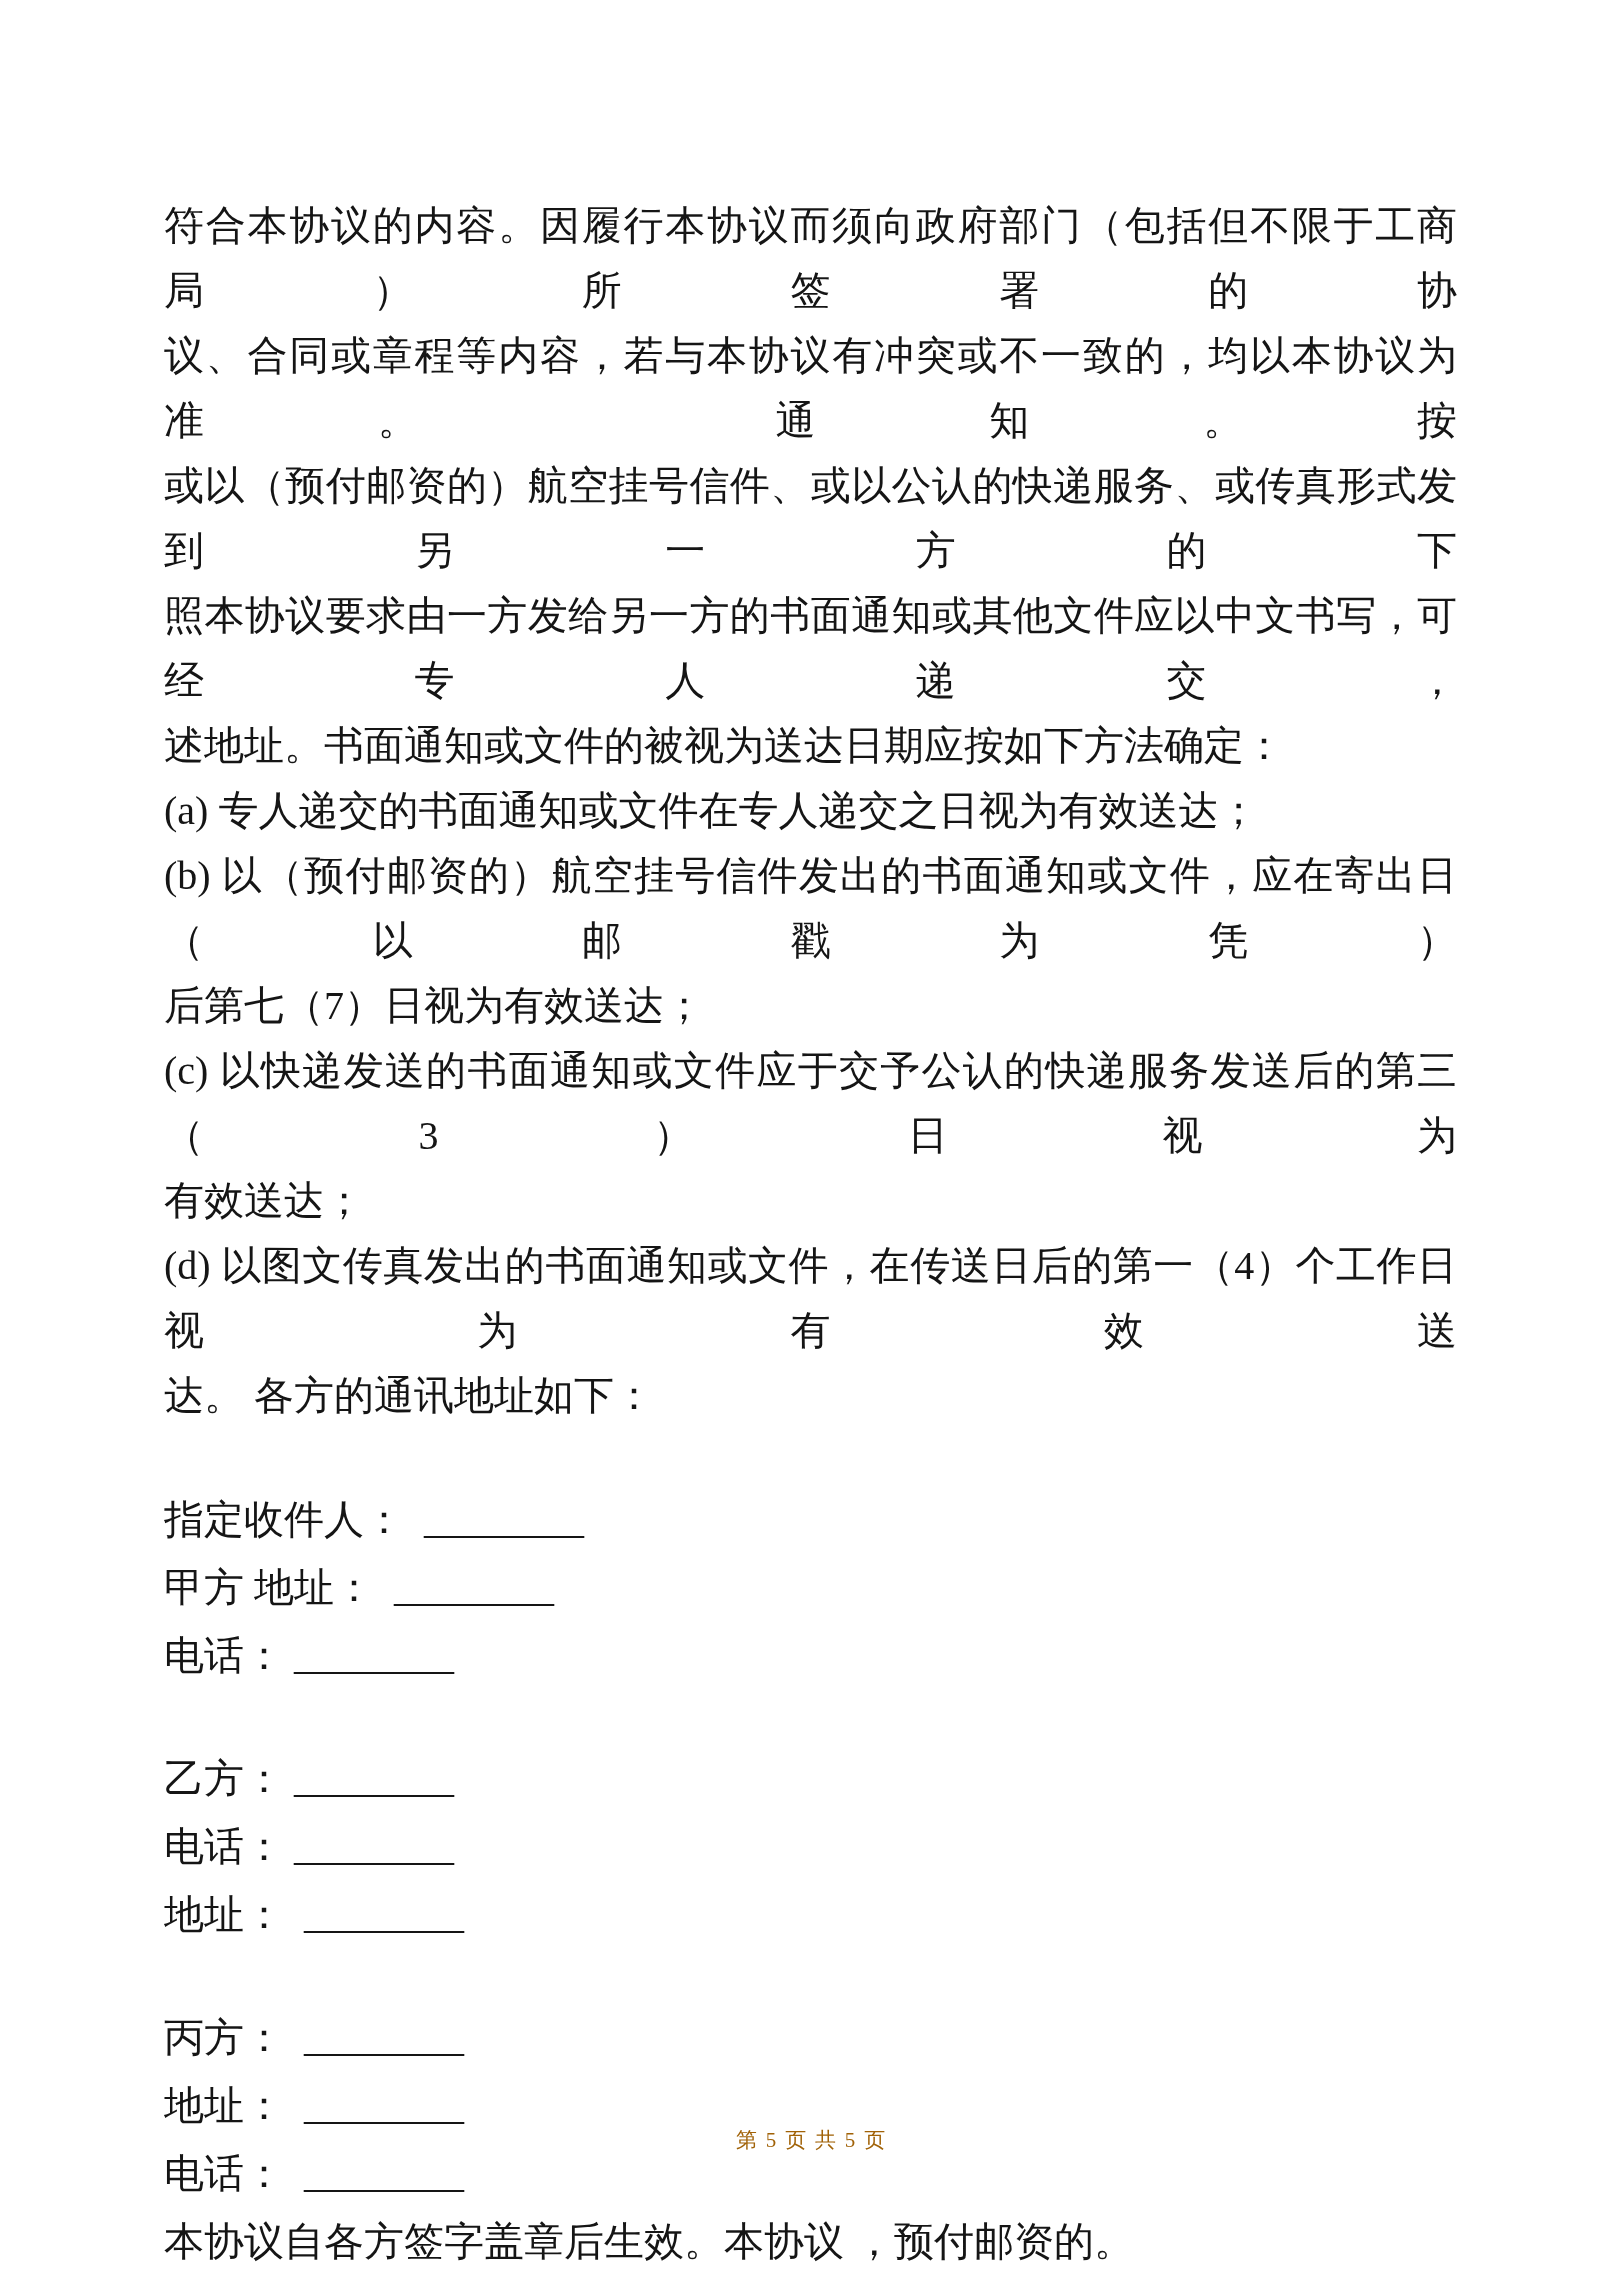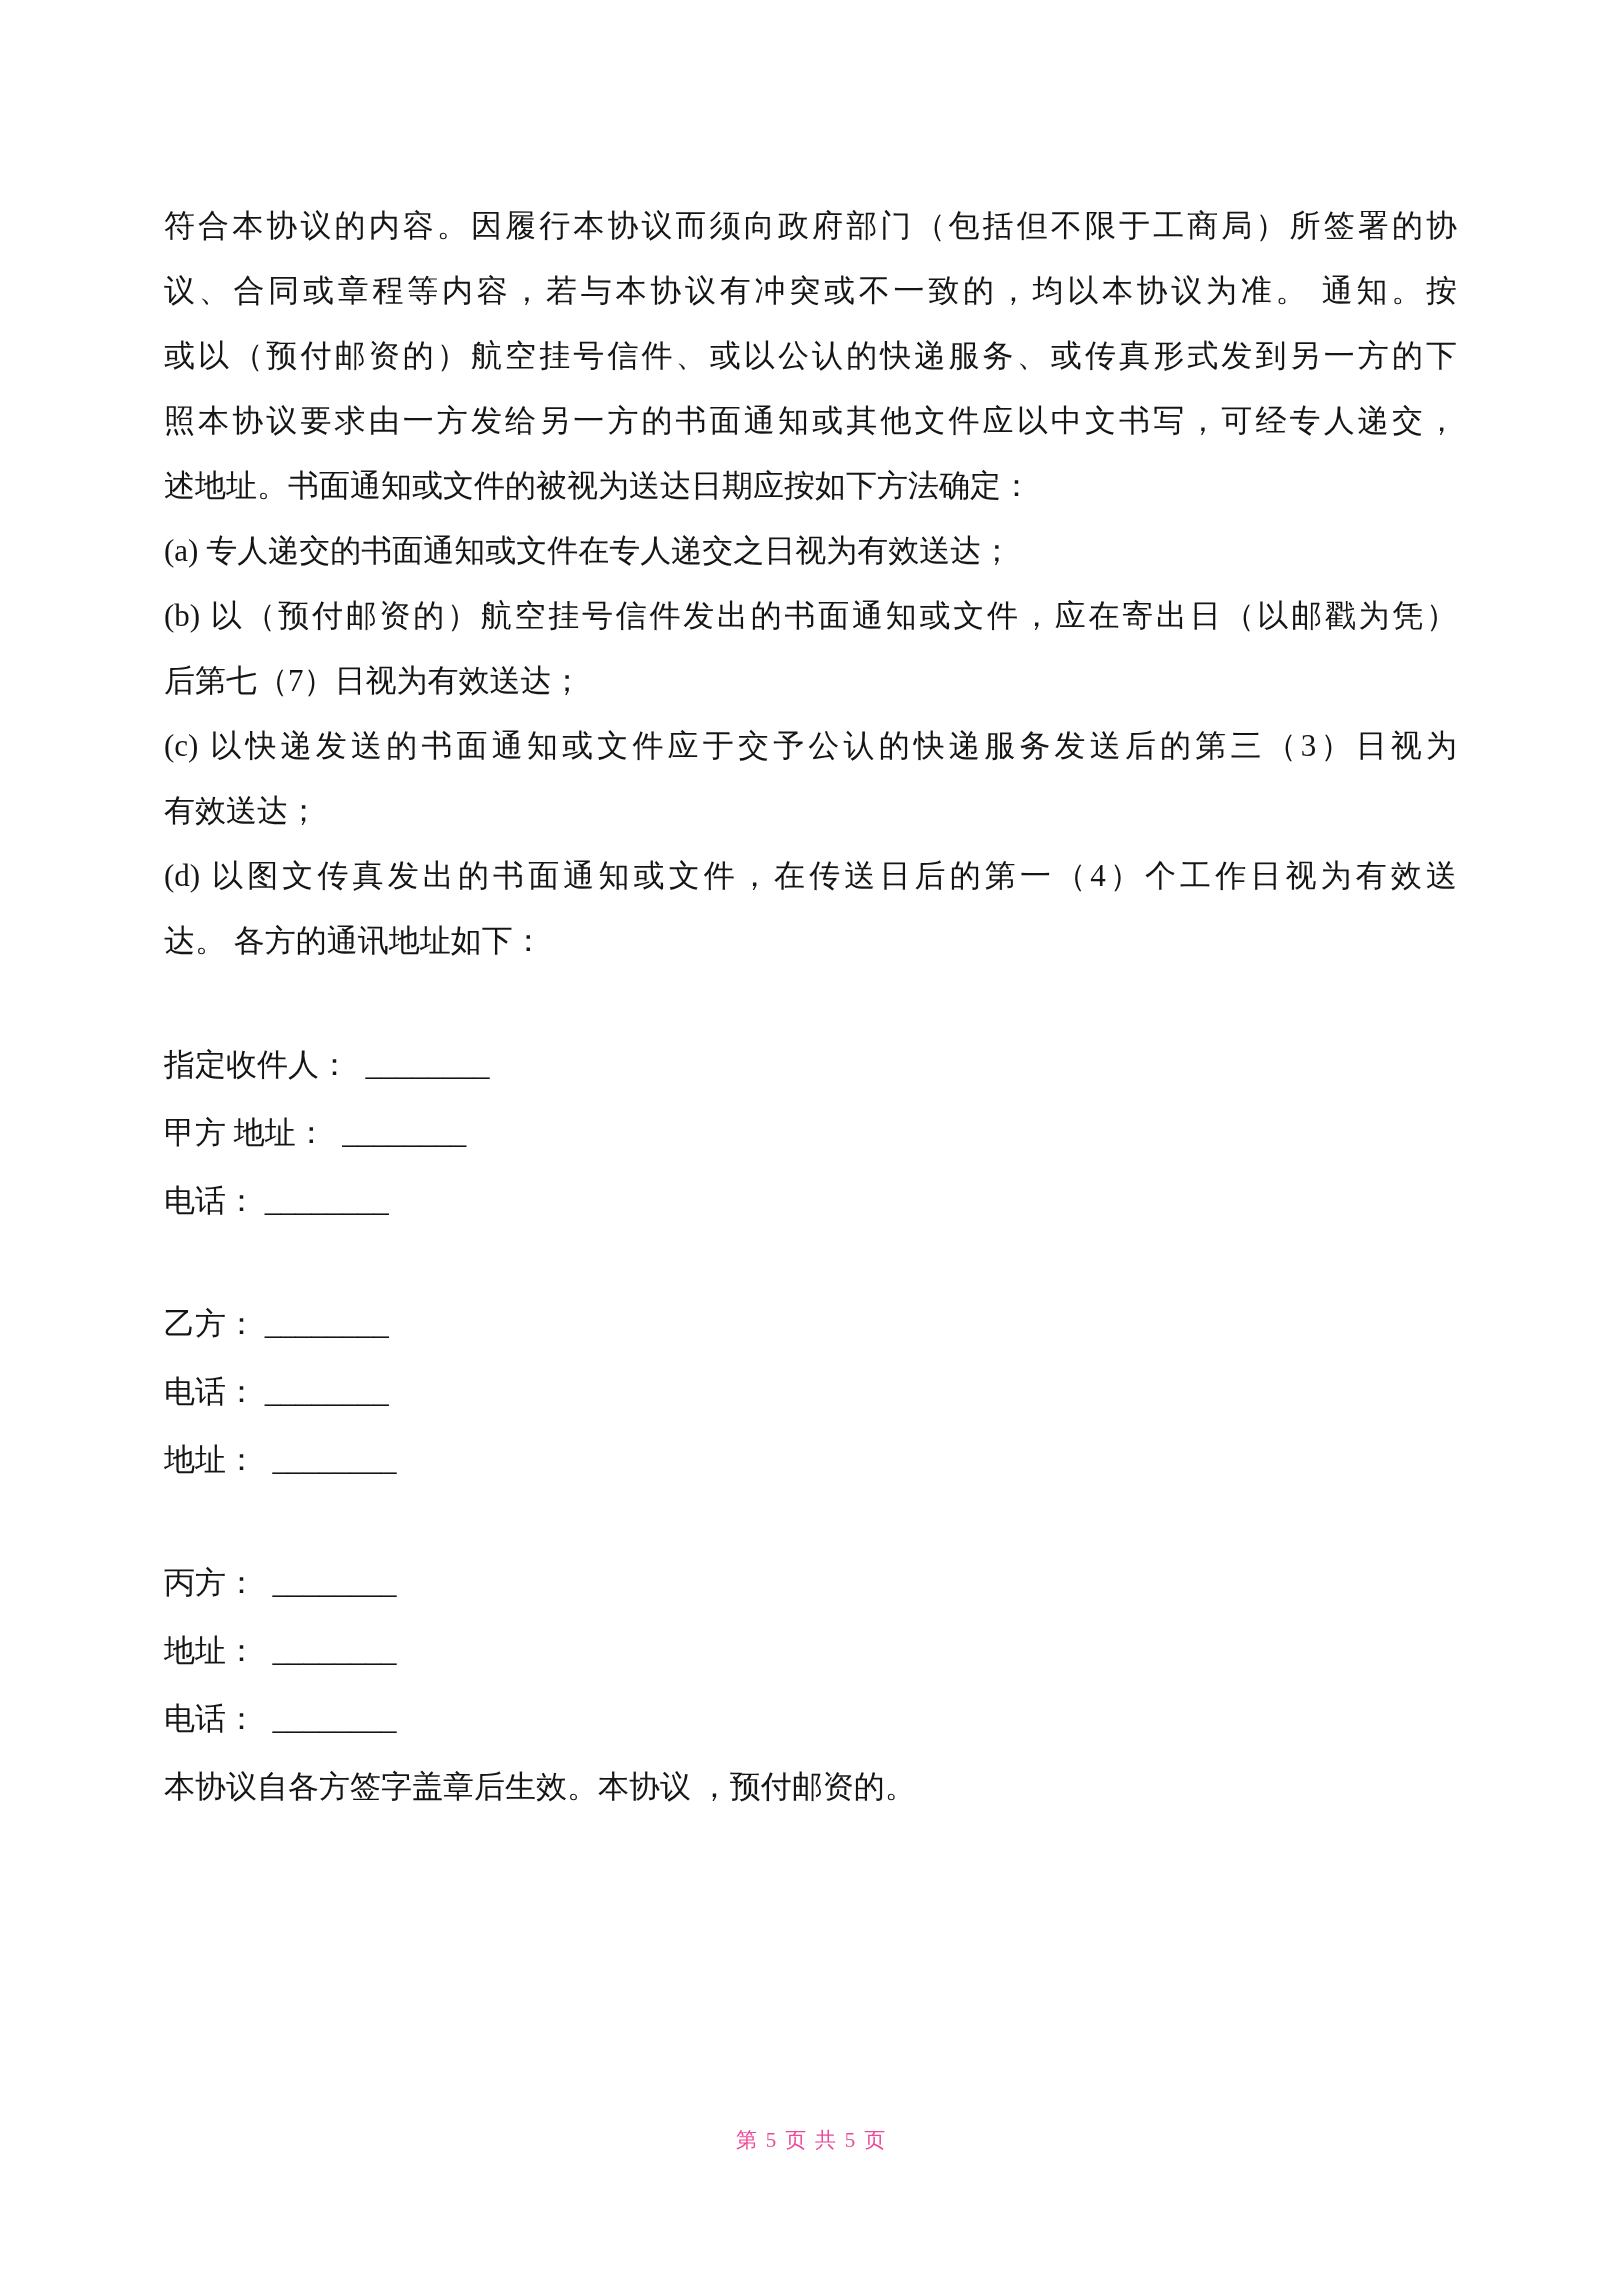--- a/index.html
+++ b/index.html
@@ -16,21 +16,21 @@
     inset: 0;
     background: #ffffff;
   }
   .content {
     position: absolute;
     left: 164px;
     top: 193px;
     width: 1293px;
   }
   .line {
-    font-size: 31px;
+    font-size: 40px;
     line-height: 65px;
     white-space: pre;        
   }
   .line.j {                  
     white-space: pre-wrap;
     text-align: justify;
     text-align-last: justify;
   }
   .addr .line,
   .closing.line {
@@ -39,21 +39,21 @@
   .spacer-body { height: 58px; }
   .spacer-block { height: 55px; }
   .footer {
     position: absolute;
     top: 2126px;
     left: 0;
     width: 100%;
     text-align: center;
     font-size: 21px;
     letter-spacing: 1.8px;
-    color: #ec4899;
+    color: #a16207;
     white-space: pre;
   }
 </style>
 </head>
 <body>
 
 <div class="page">
   <div class="content">
 
     <div class="line j">符合本协议的内容。因履行本协议而须向政府部门（包括但不限于工商局）所签署的协</div>

